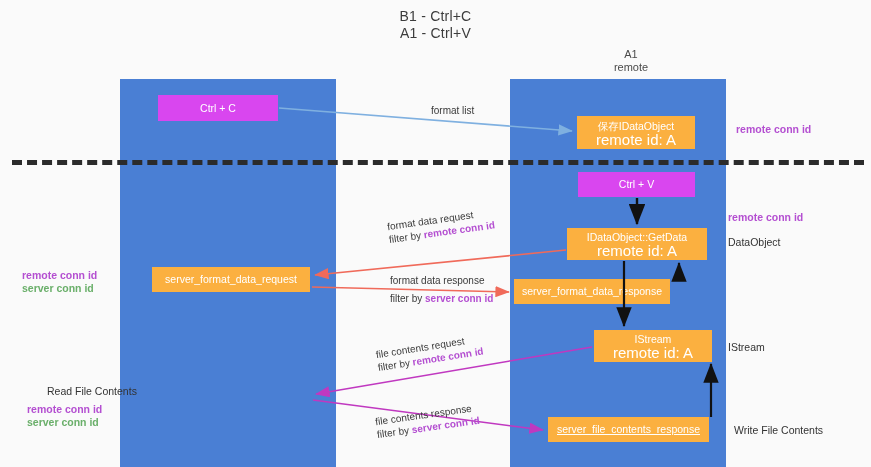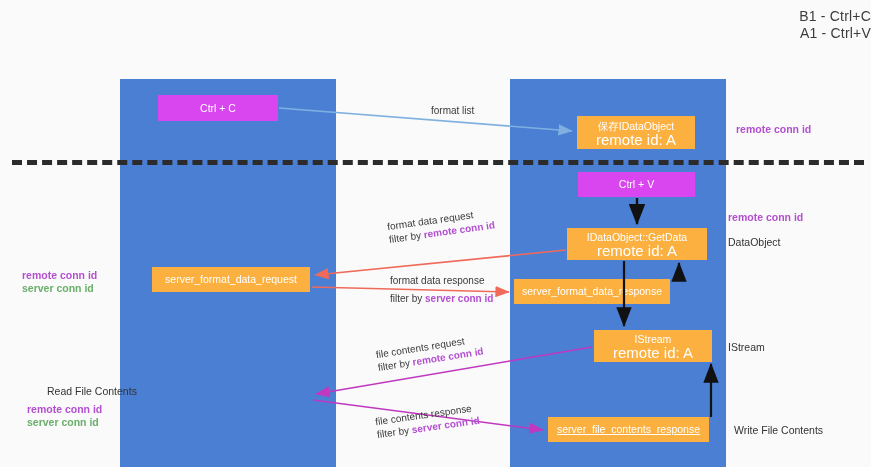--- a/index.html
+++ b/index.html
@@ -18,21 +18,21 @@
   #stage {
     position: absolute;
     left: 0; top: 0;
     width: 871px; height: 467px;
   }
   .abs { position: absolute; }
 
   
   .title {
     width: 871px;
-    text-align: right;
+    text-align: center;
     font-size: 14px;
     color: #3c3c3c;
     line-height: 17px;
     letter-spacing: .2px;
   }
 
   
   .col-head {
     text-align: center;
     font-size: 11px;
@@ -99,20 +99,24 @@
 </head>
 <body>
 
 <div id="stage">
 
   <div class="abs title" style="left:0; top:8px;">
     <div>B1 - Ctrl+C</div>
     <div>A1 - Ctrl+V</div>
   </div>
 
+  <div class="abs col-head" style="left:556px; top:48px; width:150px;">
+    <div>A1</div>
+    <div>remote</div>
+  </div>
 
   <div class="abs lane" style="left:120px; top:79px; width:216px; height:388px;"></div>
   <div class="abs lane" style="left:510px; top:79px; width:216px; height:388px;"></div>
 
   <div class="abs dashed-sep" style="left:12px; top:160px; width:852px;"></div>
 
   <div class="abs node green" style="left:158px; top:95px; width:120px; height:26px;">
     <div>Ctrl + C</div>
   </div>
 

